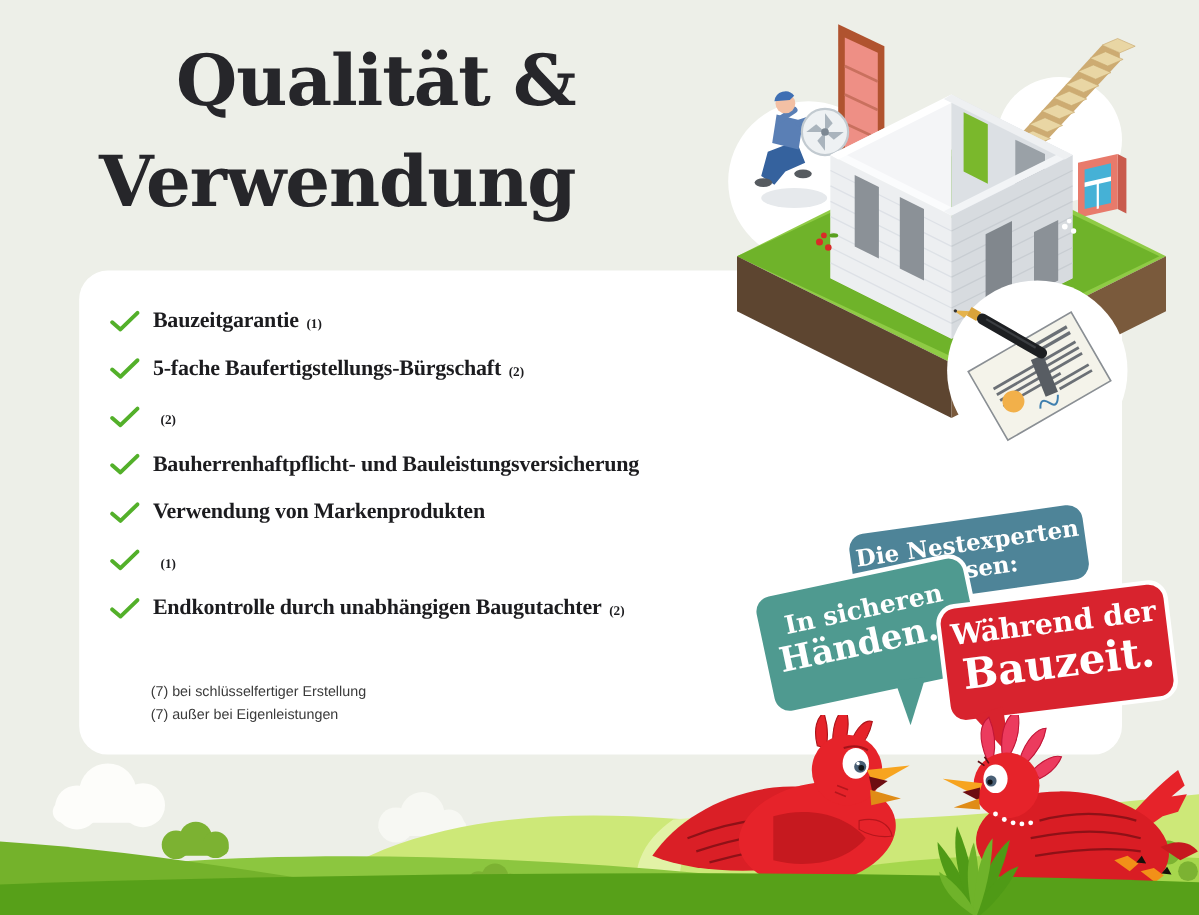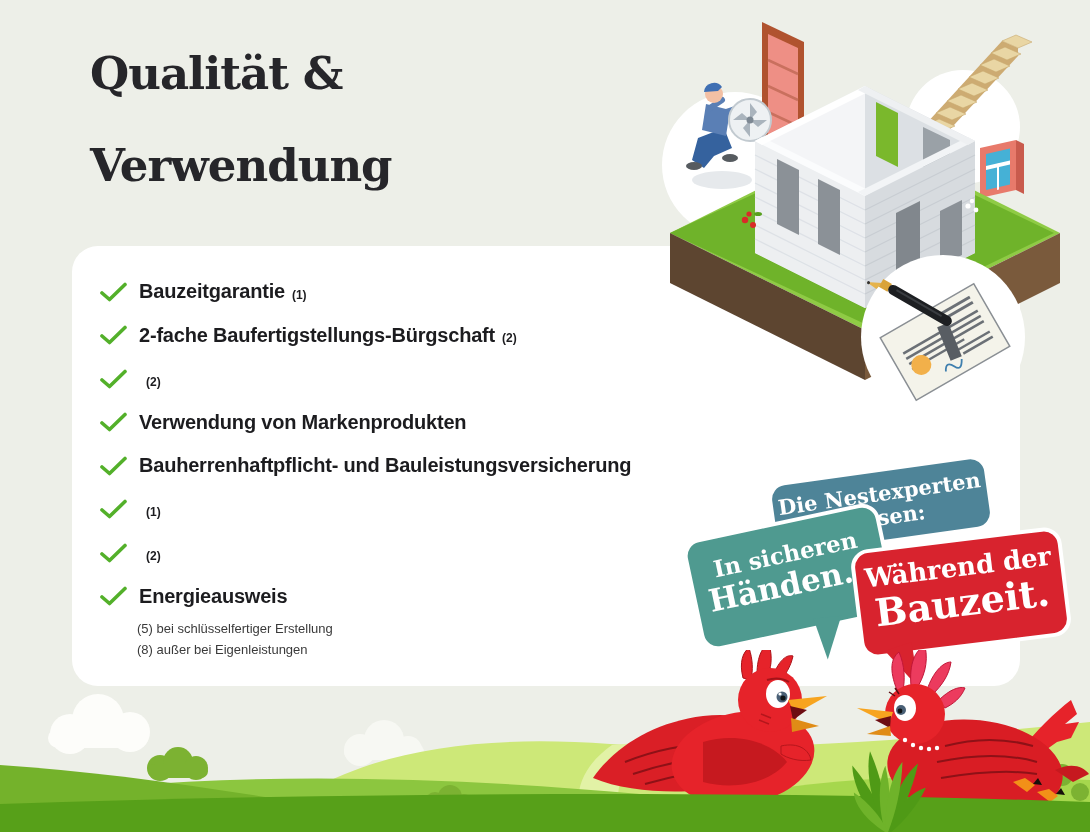--- a/index.html
+++ b/index.html
@@ -4,29 +4,29 @@
 <style>
   html,body{margin:0;padding:0;}
   #canvas{
     position:relative; width:1090px; height:832px; overflow:hidden;
     background:#edefe8; font-family:"Liberation Sans", sans-serif;
   }
   
   #title{
     position:absolute; left:90px; top:28px; z-index:2;
     font-family:"DejaVu Serif", serif; font-weight:bold;
-    font-size:45px; line-height:92px; letter-spacing:-1px; color:#26262a;
+    font-size:64px; line-height:92px; letter-spacing:-1px; color:#26262a;text-align:right;
   }
   
   #card{
     position:absolute; left:72px; top:246px; width:948px; height:440px;
     background:#ffffff; border-radius:26px; z-index:1;
   }
   #checklist{ position:absolute; left:28px; top:24px; }
-  .check-row{ display:flex; align-items:center; height:43.5px; }
+  .check-row{ display:flex; align-items:center; height:43.5px;font-family:Liberation Serif, serif; }
   .check-ic{ width:27px; height:20px; flex:0 0 27px; margin-right:12px; }
   .check-label{ font-size:20px; font-weight:bold; color:#1c1c1f; letter-spacing:-0.2px;}
   .check-note{ font-size:12px; font-weight:bold; color:#1c1c1f; margin-left:7px; position:relative; top:3px;}
   #footnotes{ position:absolute; left:65px; top:372px; font-size:13px; color:#3a3a3a; line-height:21px;}
   
   #house-svg{ position:absolute; left:650px; top:8px; width:440px; height:430px; z-index:1;}
   
   .bubble{
     position:absolute; z-index:4; color:#ffffff; text-align:center;
     font-family:"DejaVu Serif", serif; font-weight:bold;
@@ -67,66 +67,60 @@
         <svg class="check-ic" viewBox="0 0 27 20">
             <polyline points="2,11 9.5,17.5 25,2.5" fill="none" stroke="#53b02a" stroke-width="3.6" stroke-linecap="round" stroke-linejoin="round"></polyline>
           </svg>
         <span class="check-label">Bauzeitgarantie</span>
         <span class="check-note">(1)</span>
       </div>
       <div class="check-row">
         <svg class="check-ic" viewBox="0 0 27 20">
             <polyline points="2,11 9.5,17.5 25,2.5" fill="none" stroke="#53b02a" stroke-width="3.6" stroke-linecap="round" stroke-linejoin="round"></polyline>
           </svg>
-        <span class="check-label">2-fache Baufertigstellungs-Bürgschaft</span>
+        <span class="check-label">5-fache Baufertigstellungs-Bürgschaft</span>
         <span class="check-note">(2)</span>
       </div>
       <div class="check-row">
         <svg class="check-ic" viewBox="0 0 27 20">
             <polyline points="2,11 9.5,17.5 25,2.5" fill="none" stroke="#53b02a" stroke-width="3.6" stroke-linecap="round" stroke-linejoin="round"></polyline>
           </svg>
         <span class="check-note">(2)</span>
+      </div>
+      <div class="check-row">
+        <svg class="check-ic" viewBox="0 0 27 20">
+            <polyline points="2,11 9.5,17.5 25,2.5" fill="none" stroke="#53b02a" stroke-width="3.6" stroke-linecap="round" stroke-linejoin="round"></polyline>
+          </svg>
+        <span class="check-label">Bauherrenhaftpflicht- und Bauleistungsversicherung</span>
+        <span class="check-note"></span>
       </div>
       <div class="check-row">
         <svg class="check-ic" viewBox="0 0 27 20">
             <polyline points="2,11 9.5,17.5 25,2.5" fill="none" stroke="#53b02a" stroke-width="3.6" stroke-linecap="round" stroke-linejoin="round"></polyline>
           </svg>
         <span class="check-label">Verwendung von Markenprodukten</span>
         <span class="check-note"></span>
       </div>
       <div class="check-row">
         <svg class="check-ic" viewBox="0 0 27 20">
             <polyline points="2,11 9.5,17.5 25,2.5" fill="none" stroke="#53b02a" stroke-width="3.6" stroke-linecap="round" stroke-linejoin="round"></polyline>
           </svg>
-        <span class="check-label">Bauherrenhaftpflicht- und Bauleistungsversicherung</span>
-        <span class="check-note"></span>
-      </div>
-      <div class="check-row">
-        <svg class="check-ic" viewBox="0 0 27 20">
-            <polyline points="2,11 9.5,17.5 25,2.5" fill="none" stroke="#53b02a" stroke-width="3.6" stroke-linecap="round" stroke-linejoin="round"></polyline>
-          </svg>
         <span class="check-note">(1)</span>
       </div>
       <div class="check-row">
         <svg class="check-ic" viewBox="0 0 27 20">
             <polyline points="2,11 9.5,17.5 25,2.5" fill="none" stroke="#53b02a" stroke-width="3.6" stroke-linecap="round" stroke-linejoin="round"></polyline>
           </svg>
+        <span class="check-label">Endkontrolle durch unabhängigen Baugutachter</span>
         <span class="check-note">(2)</span>
-      </div>
-      <div class="check-row">
-        <svg class="check-ic" viewBox="0 0 27 20">
-            <polyline points="2,11 9.5,17.5 25,2.5" fill="none" stroke="#53b02a" stroke-width="3.6" stroke-linecap="round" stroke-linejoin="round"></polyline>
-          </svg>
-        <span class="check-label">Energieausweis</span>
-        <span class="check-note"></span>
       </div>
     </div>
     <div id="footnotes">
-      <div>(5) bei schlüsselfertiger Erstellung</div>
-      <div>(8) außer bei Eigenleistungen</div>
+      <div>(7) bei schlüsselfertiger Erstellung</div>
+      <div>(7) außer bei Eigenleistungen</div>
     </div>
   </div>
 
   <svg id="house-svg" viewBox="0 0 440 430">
 
     <g>
       <circle cx="85" cy="157" r="73" fill="#ffffff"></circle>
       <path d="M112 14 L154 34 L154 152 L112 132 Z" fill="#b0532f"></path>
       <path d="M118 26 L148 40 L148 142 L118 128 Z" fill="#ee8f85"></path>
       <path d="M118 52 L148 66 M118 78 L148 92 M118 104 L148 118" stroke="#c9705e" stroke-width="2.5"></path>

